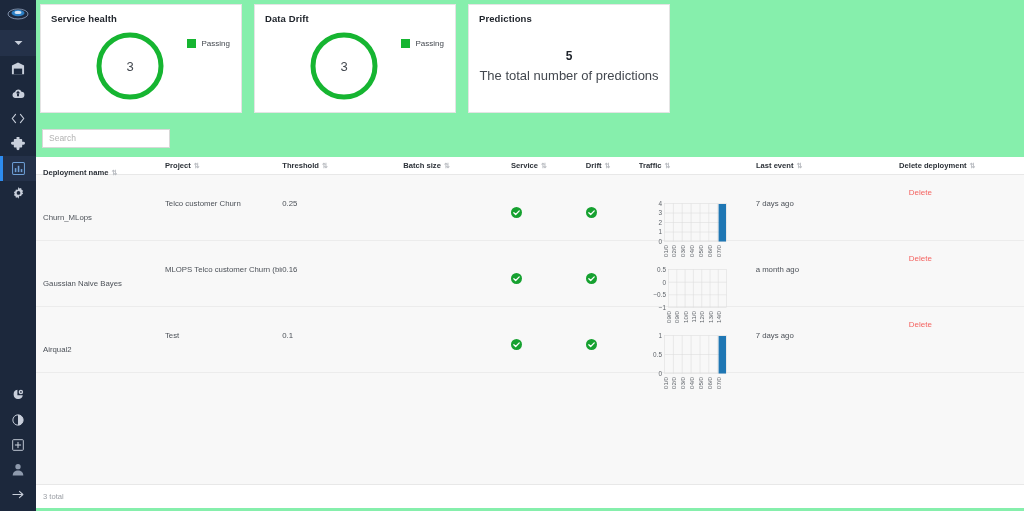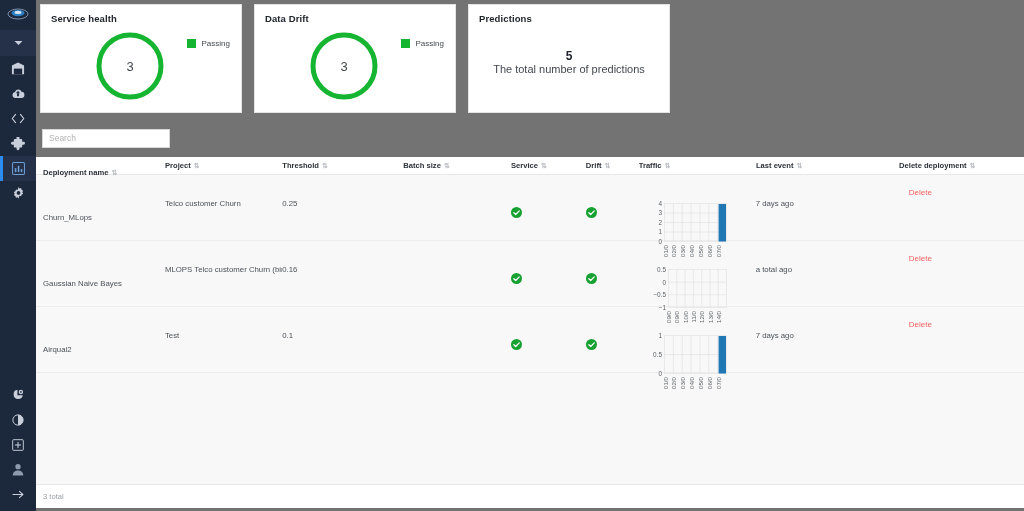--- a/index.html
+++ b/index.html
@@ -41,21 +41,21 @@
   }
   #sidebar .navitem svg { display:block; }
   #sidebar .spacer { flex:1 1 auto; }
   #sidebar .bottomnav { padding-bottom:4px; }
   .ic { fill:#c8cfdb; }
   .ic-dim { fill:#8e9aad; }
 
   
   #main {
     position:absolute; left:36px; top:0; right:0; bottom:0;
-    background:#737373;
+    background:#86efac;
   }
 
   
   #cards {
     display:flex; gap:12px; padding:4px 4px 0 4px;
   }
   .card {
     background:#ffffff; border:1px solid #e4e4e4;
     width:202px; height:109px; position:relative;
   }
@@ -76,21 +76,21 @@
     position:absolute; right:11px; top:34px;
     display:flex; align-items:center; gap:6px;
   }
   .legend-swatch { width:9px; height:9px; background:#16b531; }
   .legend-label { font-size:8px; color:#43484f; }
 
   .pred-center {
     position:absolute; left:0; right:0; top:44px; text-align:center;
   }
   .pred-num { font-size:12px; font-weight:bold; color:#20252c; }
-  .pred-sub { font-size:11px; color:#43484f; }
+  .pred-sub { font-size:13px; color:#43484f; margin-top:5px; }
 
   
   #searchrow { padding:14px 0 0 6px; }
   #search-input {
     width:128px; height:19px;
     border:1px solid #d8d8d8; background:#fff;
     font-family:"Liberation Sans", sans-serif;
     font-size:8.5px; color:#333;
     padding:0 6px; outline:none;
   }
@@ -425,21 +425,21 @@
             <text transform="translate(33,46) rotate(-90)" text-anchor="end">09/0</text>
             <text transform="translate(41.3,46) rotate(-90)" text-anchor="end">09/0</text>
             <text transform="translate(49.6,46) rotate(-90)" text-anchor="end">10/0</text>
             <text transform="translate(57.9,46) rotate(-90)" text-anchor="end">11/0</text>
             <text transform="translate(66.2,46) rotate(-90)" text-anchor="end">12/0</text>
             <text transform="translate(74.5,46) rotate(-90)" text-anchor="end">13/0</text>
             <text transform="translate(82.8,46) rotate(-90)" text-anchor="end">14/0</text>
           </g>
         </svg>
       </div>
-      <div class="td c-last lastev">a total ago</div>
+      <div class="td c-last lastev">a month ago</div>
       <div class="c-del delete-link">Delete</div>
     </div>
 
     <div class="row">
       <div class="td c-name">Airqual2</div>
       <div class="td c-proj">Test</div>
       <div class="td c-thr">0.1</div>
       <div class="td c-batch"></div>
       <div class="td c-svc">
         <svg class="check" width="11" height="11" viewBox="0 0 12 12">

